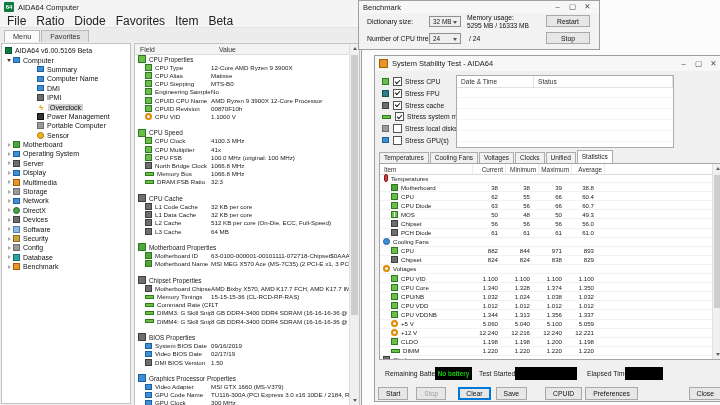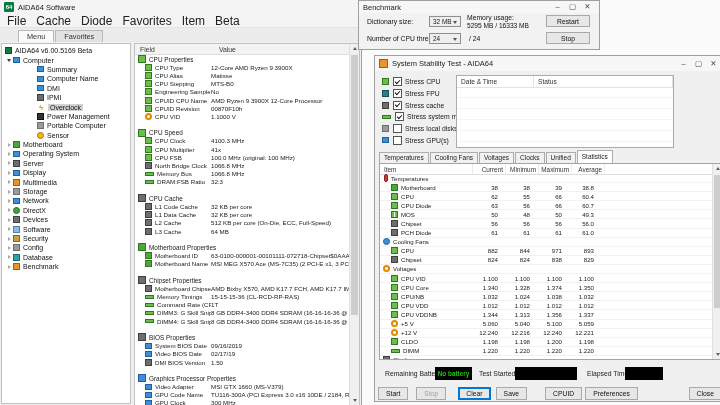--- a/index.html
+++ b/index.html
@@ -7,21 +7,21 @@
   .win{position:absolute;box-sizing:border-box;border:1px solid #9f9f9f;background:#f0f0f0;}
   
   .main-win{left:0;top:0;width:362px;height:405px;border-top:none;border-left:none;border-bottom:none;background:#f0f0f0;}
   .titlebar{height:14px;display:flex;align-items:center;padding:0 4px;background:#f4f4f4;font-size:7.5px;white-space:nowrap;}
   .appicon{display:inline-block;width:10px;height:10px;background:#0d7a40;color:#fff;font-size:6px;font-weight:bold;text-align:center;line-height:10px;margin-right:4px;border-radius:1px;}
   .wtitle{font-size:7.5px;color:#222;}
   .wctl{margin-left:auto;display:flex;}
   .wc{width:15px;text-align:center;font-size:7.5px;color:#444;line-height:14px;}
   .menubar{height:13px;display:flex;align-items:center;background:#f4f4f4;border-bottom:1px solid #e3e3e3;padding-left:2px;}
   .mitem{font-size:12px;padding:0 5px;color:#222;}
-  .pagetabs{height:14px;background:#ececec;display:flex;align-items:flex-end;padding-left:18px;border-bottom:1px solid #b9b9b9;}
+  .pagetabs{height:14px;background:#ececec;display:flex;align-items:flex-end;padding-left:4px;border-bottom:1px solid #b9b9b9;}
   .ptab{font-size:7.3px;padding:1px 8px 1px 8px;border:1px solid #b9b9b9;border-bottom:none;background:#e2e2e2;margin-right:1px;color:#333;}
   .ptab.active{background:#fafafa;position:relative;top:1px;padding-bottom:2px;}
   .main-body{position:absolute;top:42px;left:0;right:0;bottom:0;display:flex;background:#f0f0f0;}
   .tree{width:128px;margin:1px 0 1px 1px;border:1px solid #c2c2c2;background:#fff;overflow:hidden;padding-top:2px;}
   .tree-row{height:9.4px;display:flex;align-items:center;font-size:7px;white-space:nowrap;}
   .tree-row.lvl0{padding-left:3px;}
   .tree-row.lvl1{padding-left:3px;}
   .tree-row.lvl2{padding-left:27px;}
   .tree-row.selected .tlabel{background:#d2d2d2;padding:0 2px;}
   .exp{width:8px;flex:0 0 8px;display:inline-flex;align-items:center;justify-content:center;}
@@ -134,25 +134,25 @@
   .sst-btns .btn:nth-child(7){margin-left:auto;margin-right:3px;}
 </style>
 </head>
 <body>
 
 <div class="screen" data-name="desktop">
 
   <div class="win main-win" data-name="aida64-main-window">
     <div class="titlebar" data-name="main-titlebar">
       <span class="appicon" data-name="aida64-app-icon">64</span>
-      <span class="wtitle" data-name="main-window-title">AIDA64 Software</span>
+      <span class="wtitle" data-name="main-window-title">AIDA64 Computer</span>
     </div>
     <div class="menubar" data-name="menu-bar">
         <span class="mitem" data-name="menu-file">File</span>
-        <span class="mitem" data-name="menu-view">Cache</span>
+        <span class="mitem" data-name="menu-view">Ratio</span>
         <span class="mitem" data-name="menu-report">Diode</span>
         <span class="mitem" data-name="menu-favorites">Favorites</span>
         <span class="mitem" data-name="menu-tools">Item</span>
         <span class="mitem" data-name="menu-help">Beta</span>
       </div>
     <div class="pagetabs" data-name="page-tabs">
         <span class="ptab active" data-name="tab-menu">Menu</span>
         <span class="ptab" data-name="tab-favorites">Favorites</span>
       </div>
     <div class="main-body" data-name="main-body">

